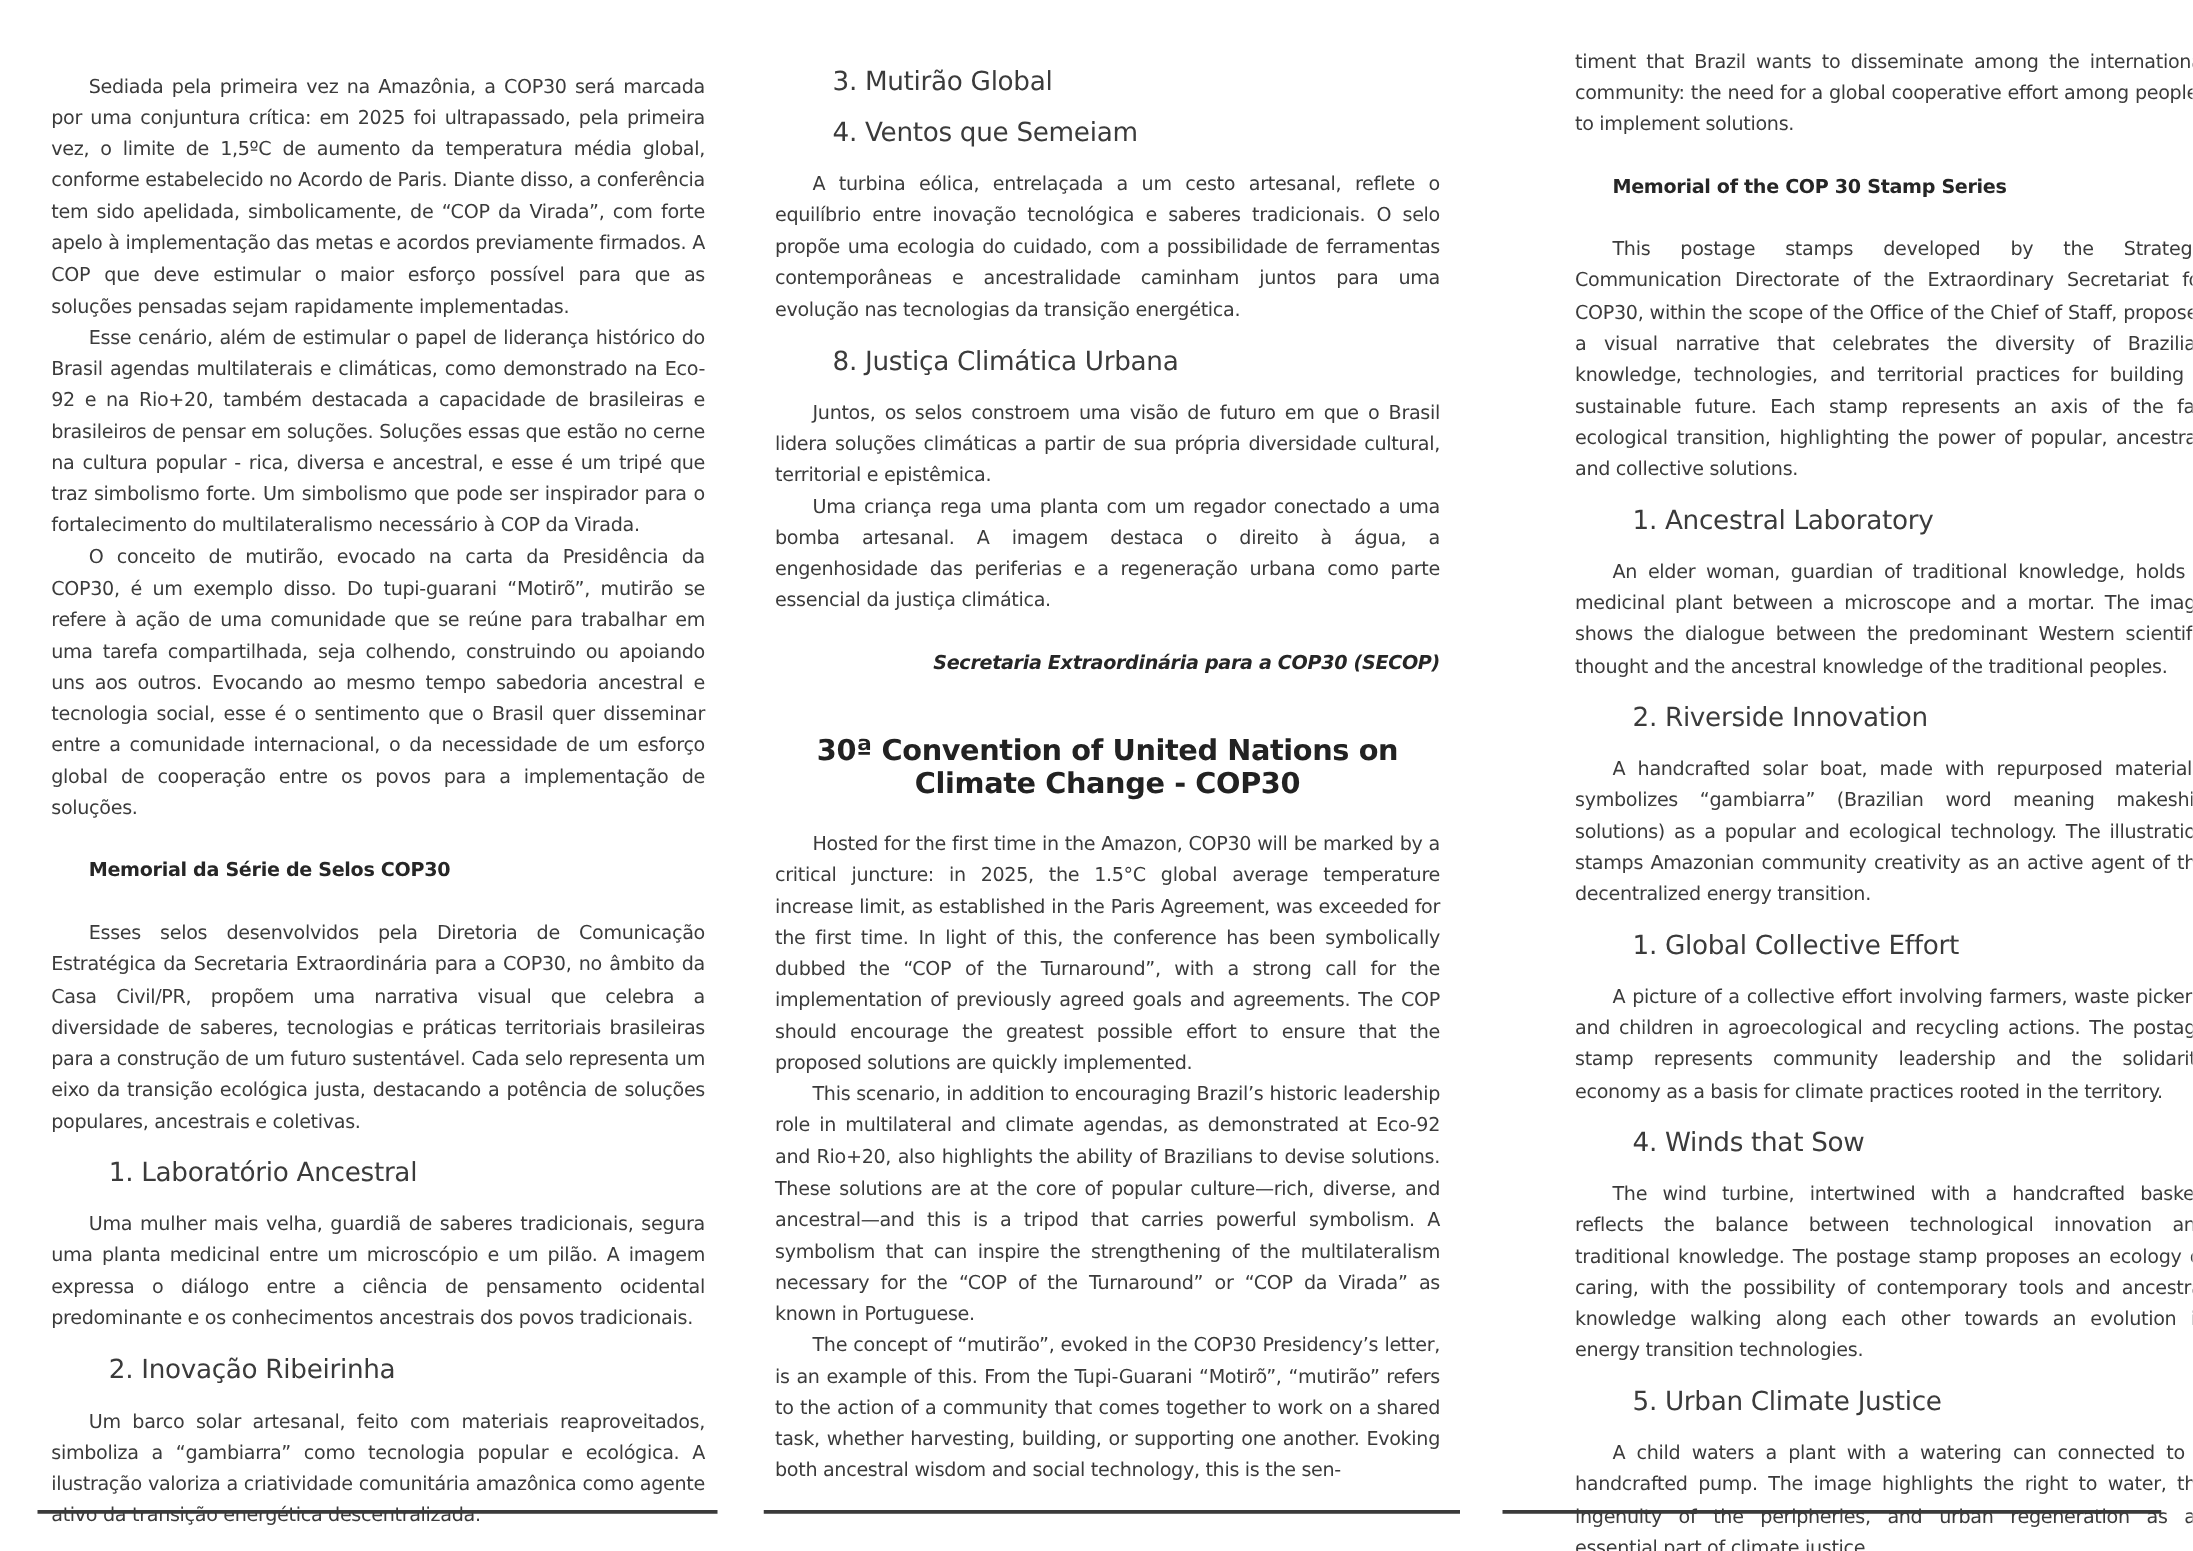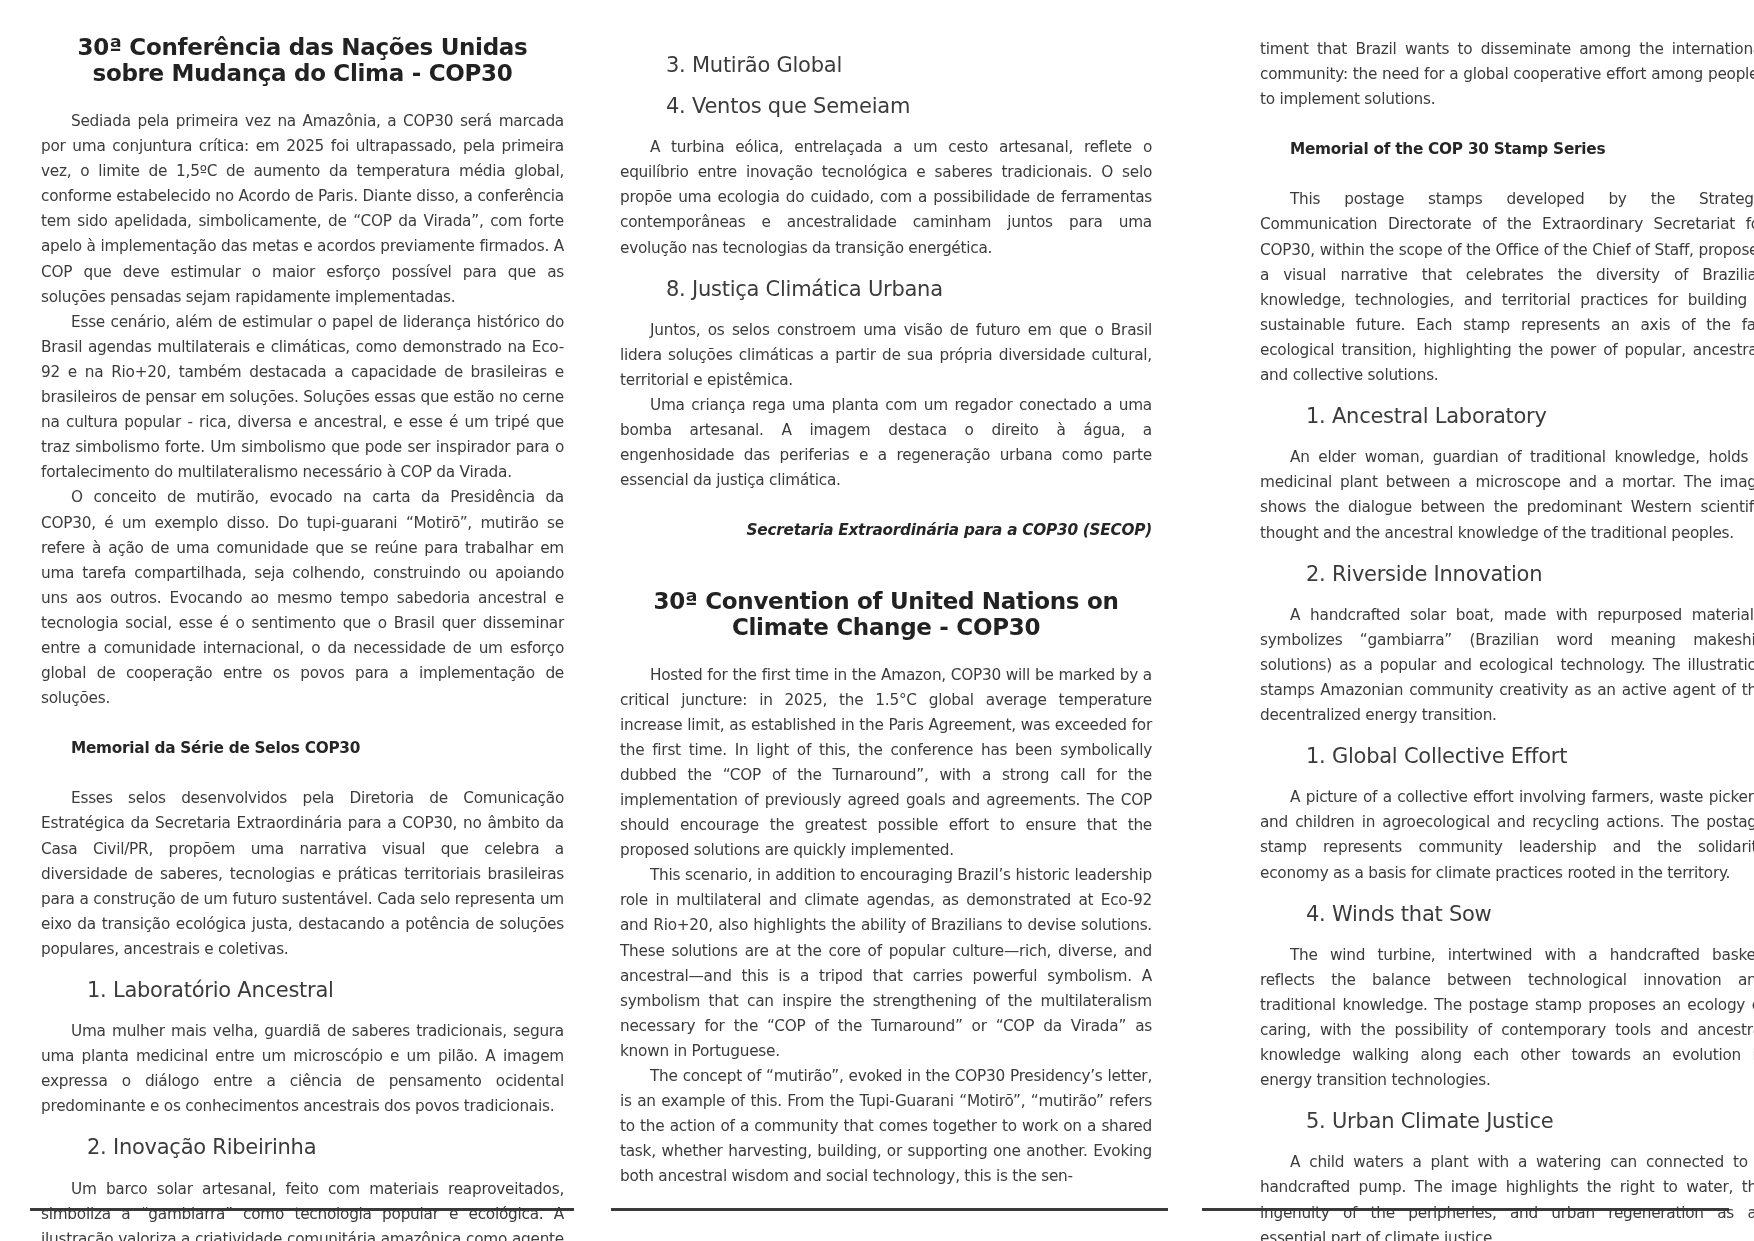--- a/index.html
+++ b/index.html
@@ -15,24 +15,20 @@
   .sub { text-indent: 30px; font-size: 21px; line-height: 25.1px; margin: 16px; letter-spacing: -0.25px; }
   .h2 { font-weight: bold; color: #262626; font-size: 15.3px; line-height: 25.1px; text-indent: 30px; margin: 0; letter-spacing: -0.25px; }
   .sign { font-weight: bold; font-style: italic; color: #262626; text-align: right; font-size: 15.3px; line-height: 25.1px; margin: 0; letter-spacing: -0.25px; }
   .rule { position: absolute; top: 1208px; height: 3px; background: #3a3a3a; }
 </style>
 </head>
 <body>
 
 <div class="col col1">
   <div style="height:34px"></div>
-  <h1 class="title">
-    <span>30ª Conferência das Nações Unidas</span><br>
-    <span>sobre Mudança do Clima - COP30</span>
-  </h1>
   <div style="height:23px"></div>
   <p class="ind">Sediada pela primeira vez na Amazônia, a COP30 será marcada por uma conjuntura crítica: em 2025 foi ultrapassado, pela primeira vez, o limite de 1,5ºC de aumento da temperatura média global, conforme estabelecido no Acordo de Paris. Diante disso, a conferência tem sido apelidada, simbolicamente, de “COP da Virada”, com forte apelo à implementação das metas e acordos previamente firmados. A COP que deve estimular o maior esforço possível para que as soluções pensadas sejam rapidamente implementadas.</p>
   <p class="ind">Esse cenário, além de estimular o papel de liderança histórico do Brasil agendas multilaterais e climáticas, como demonstrado na Eco-92 e na Rio+20, também destacada a capacidade de brasileiras e brasileiros de pensar em soluções. Soluções essas que estão no cerne na cultura popular - rica, diversa e ancestral, e esse é um tripé que traz simbolismo forte. Um simbolismo que pode ser inspirador para o fortalecimento do multilateralismo necessário à COP da Virada.</p>
   <p class="ind">O conceito de mutirão, evocado na carta da Presidência da COP30, é um exemplo disso. Do tupi-guarani “Motirõ”, mutirão se refere à ação de uma comunidade que se reúne para trabalhar em uma tarefa compartilhada, seja colhendo, construindo ou apoiando uns aos outros. Evocando ao mesmo tempo sabedoria ancestral e tecnologia social, esse é o sentimento que o Brasil quer disseminar entre a comunidade internacional, o da necessidade de um esforço global de cooperação entre os povos para a implementação de soluções.</p>
   <div style="height:25px"></div>
   <h2 class="h2">Memorial da Série de Selos COP30</h2>
   <div style="height:25px"></div>
   <p class="ind">Esses selos desenvolvidos pela Diretoria de Comunicação Estratégica da Secretaria Extraordinária para a COP30, no âmbito da Casa Civil/PR, propõem uma narrativa visual que celebra a diversidade de saberes, tecnologias e práticas territoriais brasileiras para a construção de um futuro sustentável. Cada selo representa um eixo da transição ecológica justa, destacando a potência de soluções populares, ancestrais e coletivas.</p>
   <div class="sub">1. Laboratório Ancestral</div>
   <p class="ind">Uma mulher mais velha, guardiã de saberes tradicionais, segura uma planta medicinal entre um microscópio e um pilão. A imagem expressa o diálogo entre a ciência de pensamento ocidental predominante e os conhecimentos ancestrais dos povos tradicionais.</p>

